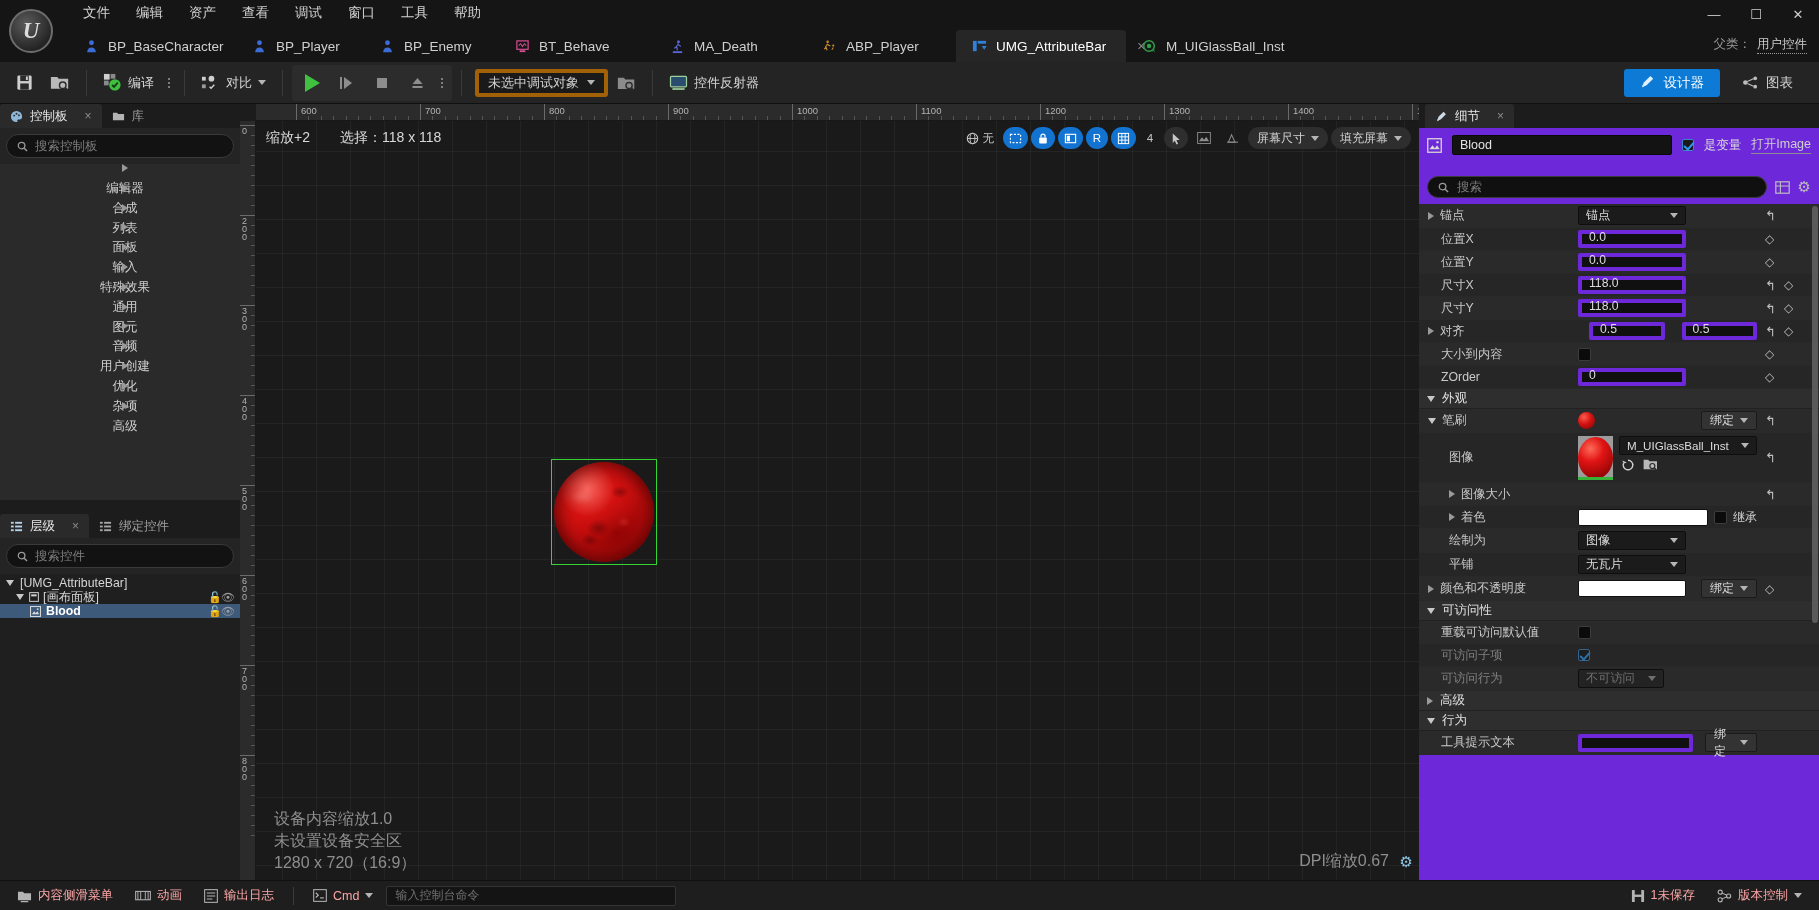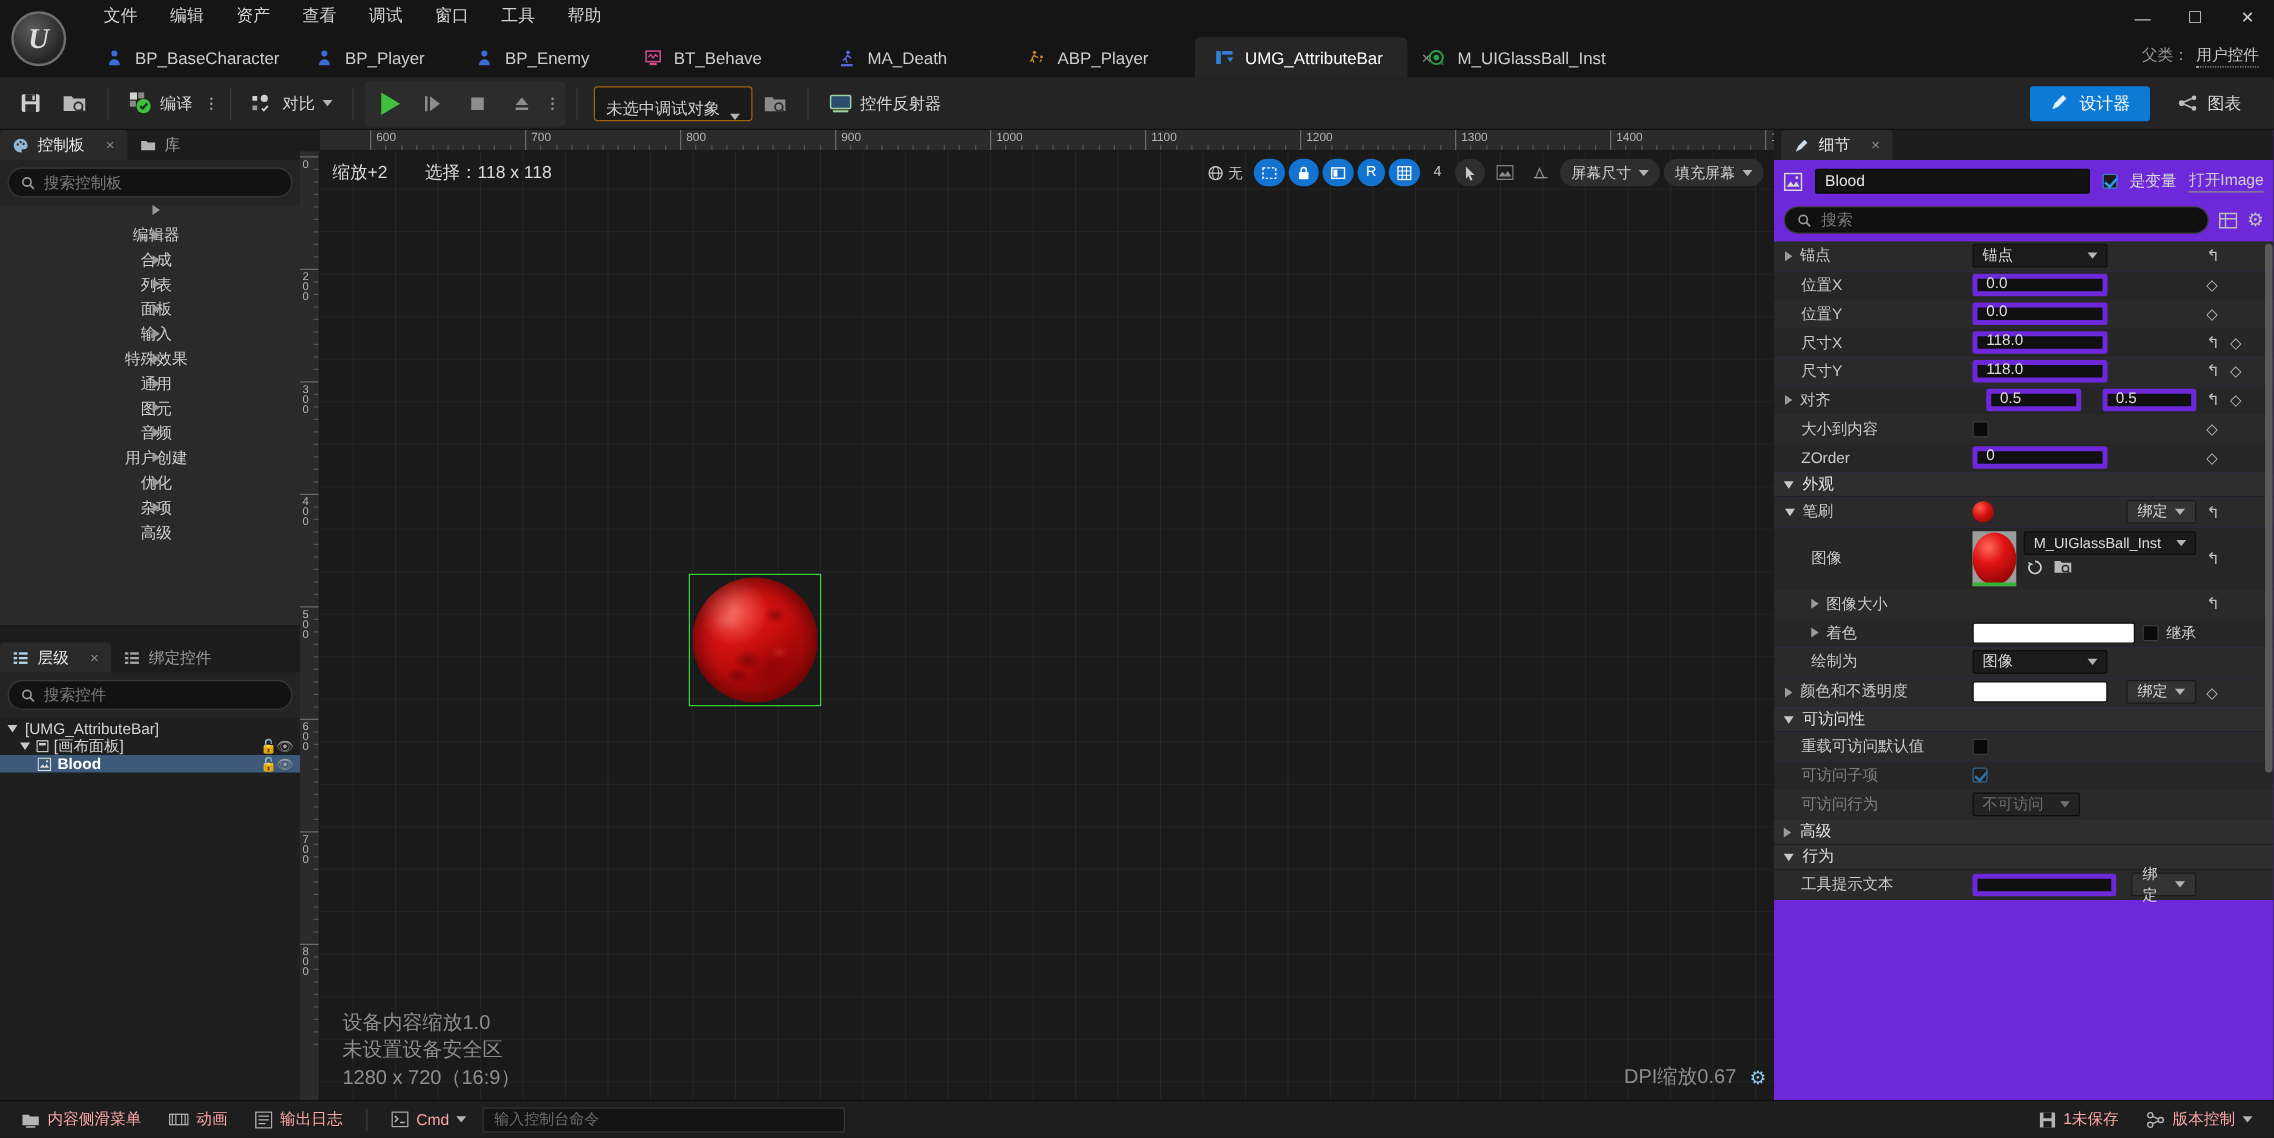--- a/index.html
+++ b/index.html
@@ -61,22 +61,22 @@
     padding: 0 8px; gap: 2px; border-bottom: 1px solid #101010; position: relative;
   }
   .tb-btn {
     height: 32px; min-width: 32px; display: flex; align-items: center; justify-content: center;
     gap: 6px; padding: 0 7px; border-radius: 3px; color: #d6d6d6; font-size: 13px; cursor: default;
   }
   .tb-sep { width: 1px; height: 26px; background: #3a3a3a; margin: 0 7px; }
   .tb-dots { display: flex; flex-direction: column; gap: 2px; padding: 0 5px; }
   .tb-dots i { width: 2px; height: 2px; background: #9a9a9a; border-radius: 50%; display: block; }
   .combo {
-    height: 28px; background: #1a1a1a; border: 1px solid #a16207; border-radius: 3px;
-    display: flex; align-items: flex-end; gap: 8px; padding: 0 9px; color: #d0d0d0; font-size: 13px;
+    height: 28px; background: #1a1a1a; border: 4px solid #a16207; border-radius: 3px;
+    display: flex; align-items: center; gap: 8px; padding: 0 9px; color: #d0d0d0; font-size: 13px;
   }
   .caret { width: 0; height: 0; border-left: 4px solid transparent; border-right: 4px solid transparent; border-top: 5px solid #b5b5b5; }
   .play-grp { display: flex; align-items: center; gap: 3px; background: #2c2c2c; border-radius: 3px; padding: 2px 4px; }
   .tri-play { width: 0; height: 0; border-top: 9px solid transparent; border-bottom: 9px solid transparent; border-left: 15px solid #3fc13f; }
   .mode-right { position: absolute; right: 10px; display: flex; align-items: center; gap: 6px; }
   .mode-btn {
     height: 28px; display: flex; align-items: center; gap: 7px; padding: 0 16px; border-radius: 3px;
     font-size: 13.5px; color: #d6d6d6;
   }
   .mode-btn.on { background: #0d7ad6; color: #fff; }
@@ -188,21 +188,21 @@
   }
   .cbx { width: 12px; height: 12px; border: 1px solid #6a6a6a; border-radius: 2px; background: #1a1a1a; display: inline-block; position: relative; }
   .cbx.on { background: #1a1a1a; border-color: #3a86c8; }
   .cbx.on::after {
     content: ""; position: absolute; left: 3px; top: 0px; width: 4px; height: 8px;
     border: solid #2f9bf0; border-width: 0 2px 2px 0; transform: rotate(42deg);
   }
   .cbx.blk { background: #0b0b0b; border: 1px solid #3c3c3c; width: 13px; height: 13px; }
   .link-txt { color: #cfcfcf; font-size: 12.5px; border-bottom: 1px solid #8d8d8d; }
   .det-search {
-    margin: 4px 8px 6px 8px; display: flex; align-items: center; gap: 8px;
+    margin: 15px 8px 6px 8px; display: flex; align-items: center; gap: 8px;
   }
   .det-search .fld {
     flex: 1; height: 22px; background: #101010; border: 1px solid #3a3a3a; border-radius: 11px;
     display: flex; align-items: center; gap: 8px; padding: 0 10px; color: #7b7b7b; font-size: 12.5px;
   }
   .det-scroll { flex: 1; overflow: hidden; position: relative; }
   .sec-hdr {
     height: 20px; display: flex; align-items: center; gap: 7px; padding-left: 8px;
     background: #2e2e2e; color: #e0e0e0; font-size: 12.5px; border-bottom: 1px solid #212121;
   }
@@ -1201,20 +1201,32 @@
             </div>
           <div class="pval">
             <div class="dropbox">
               <span>图像</span>
               <span class="caret"></span>
             </div>
           </div>
           <div class="pacts"></div>
         </div>
 
+        <div class="prow alt">
+          <div class="plabel ind2">
+              <span>平铺</span>
+            </div>
+          <div class="pval">
+            <div class="dropbox">
+              <span>无瓦片</span>
+              <span class="caret"></span>
+            </div>
+          </div>
+          <div class="pacts"></div>
+        </div>
 
         <div class="prow">
           <div class="plabel">
             <span class="arrow-r"></span>
             <span>颜色和不透明度</span>
           </div>
           <div class="pval">
             <div class="whitebar" style="width:108px"></div>
             <span style="flex:1"></span>
             <div class="bindbtn">

